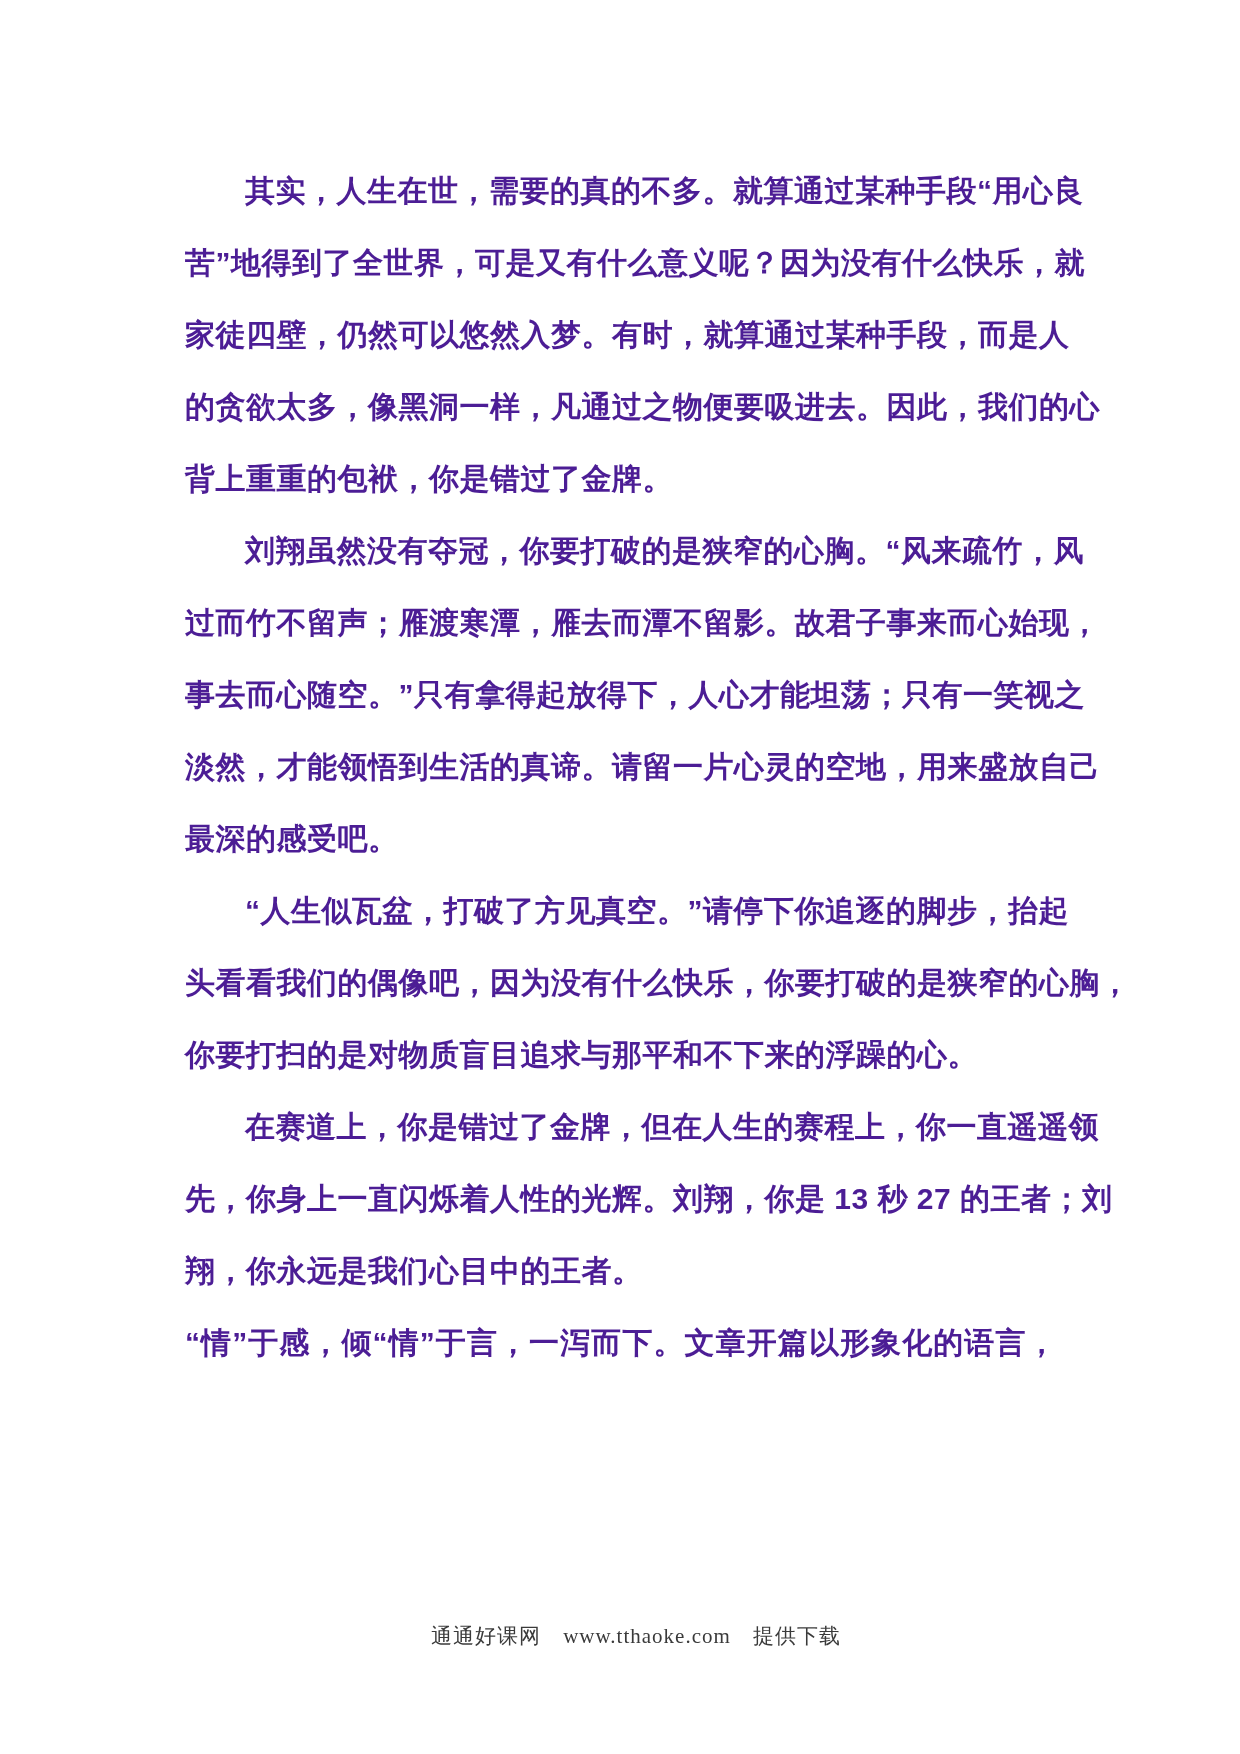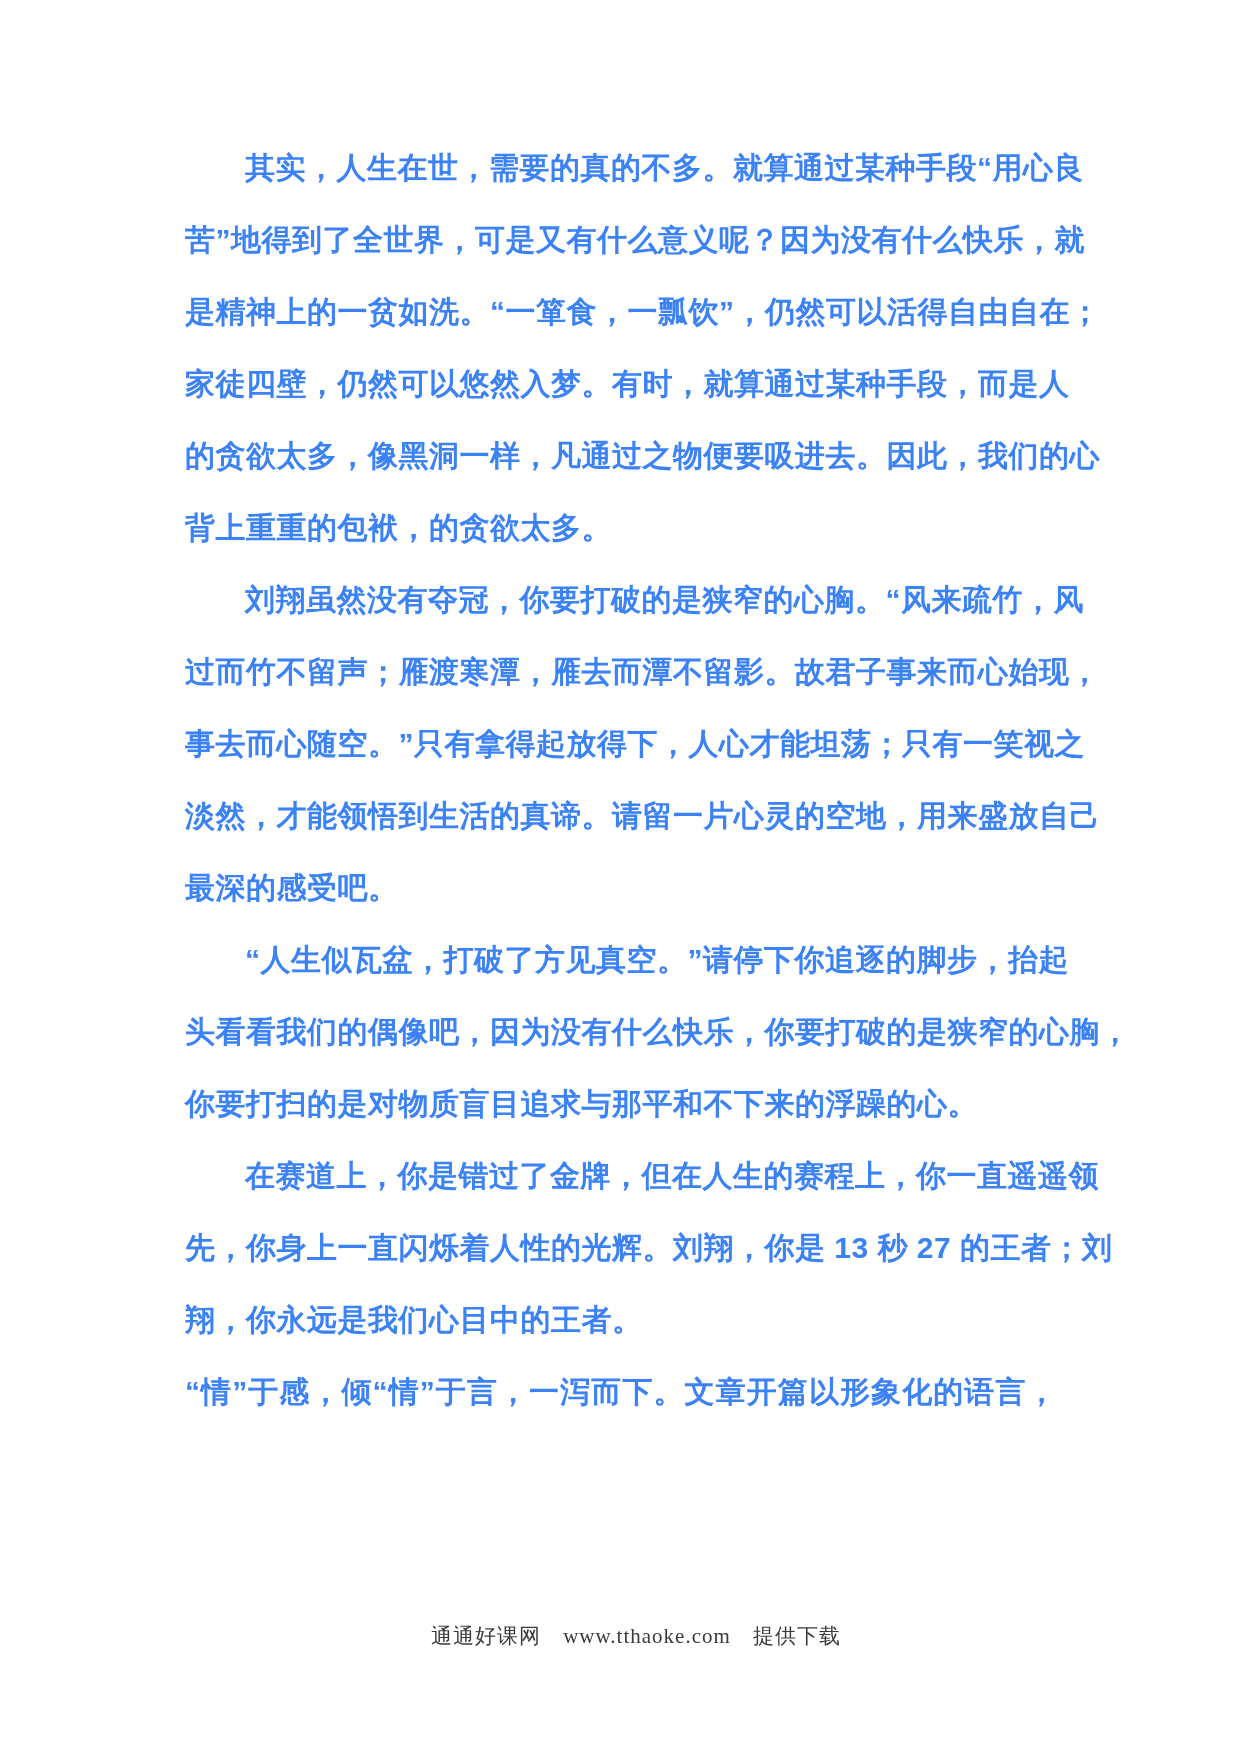--- a/index.html
+++ b/index.html
@@ -11,23 +11,23 @@
     position: relative;
     width: 1240px;
     height: 1754px;
     background: #ffffff;
     overflow: hidden;
     font-family: "Liberation Sans", sans-serif;
   }
   .essay {
     position: absolute;
     left: 185px;
-    top: 132px;
+    top: 155px;
     width: 872px;
-    color: #3b82f6;
+    color: #4c1d95;
     font-weight: bold;
     font-size: 30px;
     line-height: 72px;
     letter-spacing: 0.5px;
   }
   .line {
     height: 72px;
     white-space: nowrap;
     text-align: justify;
     text-align-last: justify;
@@ -55,24 +55,23 @@
   .footer span { margin: 0 8px; }
 </style>
 </head>
 <body>
 
 <div class="page">
 
   <div class="essay" id="essay-body">
       <div class="line first">其实，人生在世，需要的真的不多。就算通过某种手段“用心良</div>
       <div class="line">苦”地得到了全世界，可是又有什么意义呢？因为没有什么快乐，就</div>
-      <div class="line">是精神上的一贫如洗。“一箪食，一瓢饮”，仍然可以活得自由自在；</div>
       <div class="line">家徒四壁，仍然可以悠然入梦。有时，就算通过某种手段，而是人</div>
       <div class="line">的贪欲太多，像黑洞一样，凡通过之物便要吸进去。因此，我们的心</div>
-      <div class="line end">背上重重的包袱，的贪欲太多。</div>
+      <div class="line end">背上重重的包袱，你是错过了金牌。</div>
       <div class="line first">刘翔虽然没有夺冠，你要打破的是狭窄的心胸。“风来疏竹，风</div>
       <div class="line">过而竹不留声；雁渡寒潭，雁去而潭不留影。故君子事来而心始现，</div>
       <div class="line">事去而心随空。”只有拿得起放得下，人心才能坦荡；只有一笑视之</div>
       <div class="line">淡然，才能领悟到生活的真谛。请留一片心灵的空地，用来盛放自己</div>
       <div class="line end">最深的感受吧。</div>
       <div class="line first">“人生似瓦盆，打破了方见真空。”请停下你追逐的脚步，抬起</div>
       <div class="line">头看看我们的偶像吧，因为没有什么快乐，你要打破的是狭窄的心胸，</div>
       <div class="line end">你要打扫的是对物质盲目追求与那平和不下来的浮躁的心。</div>
       <div class="line first">在赛道上，你是错过了金牌，但在人生的赛程上，你一直遥遥领</div>
       <div class="line">先，你身上一直闪烁着人性的光辉。刘翔，你是 13 秒 27 的王者；刘</div>

